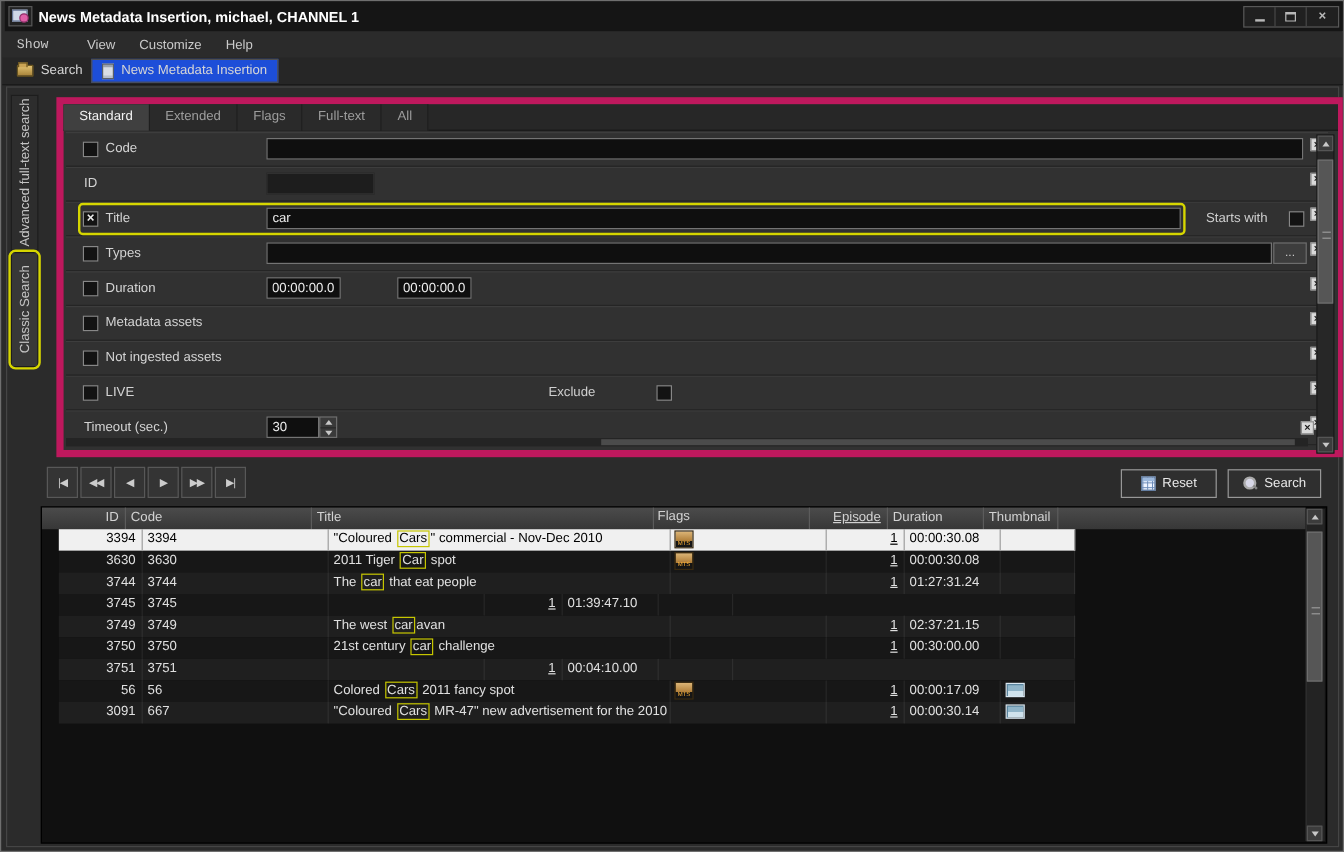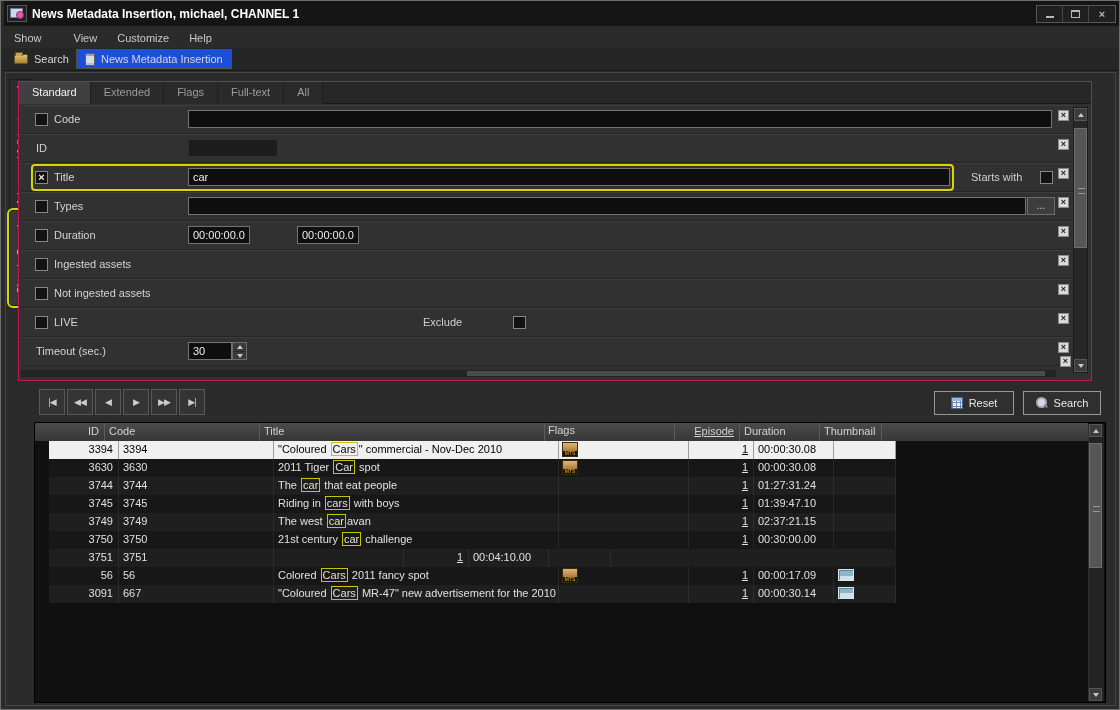--- a/index.html
+++ b/index.html
@@ -19,38 +19,38 @@
   .app-icon .ball { position:absolute; right:2px; bottom:2px; width:8px; height:8px; border-radius:50%; background:#e060a8; border:1px solid #90306a; }
   .title-text { font-size:12px; font-weight:bold; color:#ffffff; }
   .win-controls { position:absolute; right:5px; top:4px; display:flex; border:1px solid #585858; background:#202020; }
   .win-btn { width:26px; height:16px; display:flex; align-items:center; justify-content:center; color:#b8b8b8; font-size:11px; font-weight:bold; border-right:1px solid #484848; }
   .win-btn:last-child { border-right:none; }
   .max-glyph { width:9px; height:8px; border:1px solid #b8b8b8; border-top-width:2px; }
   .min-glyph { width:8px; height:2px; background:#b8b8b8; margin-top:6px; }
   
   .menubar { position:absolute; left:1px; top:26px; width:1117px; height:21px; display:flex; align-items:center; background:#2b2b2b; font-size:11px; color:#c9c9c9; }
   .menu-item { padding:3px 10px; }
-  .menu-item:first-child { padding-left:12px; padding-right:22px; }
+  .menu-item:first-child { padding-left:12px; padding-right:22px;font-family:Liberation Mono, monospace; }
   .toolbar { position:absolute; left:1px; top:47px; width:1117px; height:23px; background:#262626; border-bottom:1px solid #1a1a1a; }
   .tool-btn { position:absolute; top:1px; height:20px; display:flex; align-items:center; gap:6px; font-size:11px; color:#d6d6d6; padding:0 8px; }
   .tool-search { left:4px; }
   .tool-doc { left:74px; background:#1d4ed8; border:1px solid #4f4f4f; }
   .folder-ico { width:14px; height:10px; background:linear-gradient(#e0c070,#a8843a); border:1px solid #6a5520; border-radius:1px; position:relative; }
   .folder-ico::before { content:""; position:absolute; left:0; top:-3px; width:6px; height:3px; background:#caa455; border:1px solid #6a5520; border-bottom:none; }
   .doc-ico { width:10px; height:13px; background:#d8dde4; border:1px solid #5a5f66; box-shadow: inset 0 2px 0 #9aa2ae, inset 0 -2px 0 #b8c0cc; }
   
   .content-frame { position:absolute; left:4px; top:71px; width:1111px; height:634px; border:1px solid #454545; background:#2b2b2b; }
   
   .vtab { position:absolute; width:23px; display:flex; align-items:center; justify-content:center; background:#2d2d2d; border:1px solid #1d1d1d; }
   .vtab span { writing-mode:vertical-rl; transform:rotate(180deg); font-size:11px; color:#c4c4c4; white-space:nowrap; }
   .vtab-adv { left:8px; top:78px; height:130px; }
   .vtab-classic { left:8px; top:209px; height:96px; background:#383838; }
   .ylw-vtab { position:absolute; left:6px; top:207px; width:27px; height:100px; border:2px solid #d6d600; border-radius:6px; pointer-events:none; }
   
-  .form-panel { position:absolute; left:17px; top:80px; width:1074px; height:300px; background:#313131; border:1px solid #be185d; }
+  .form-panel { position:absolute; left:46px; top:80px; width:1074px; height:300px; background:#313131; border:6px solid #be185d; }
   .form-tabs { position:absolute; left:0; top:0; width:100%; height:22px; display:flex; background:#272727; border-bottom:1px solid #191919; }
   .ftab { padding:4px 13px 0 13px; font-size:11px; color:#9d9d9d; background:#2a2a2a; border-right:1px solid #1e1e1e; height:22px; }
   .ftab.active { background:#404040; color:#f2f2f2; }
   .form-rows { position:absolute; left:2px; top:23px; width:1052px; }
   .frow { position:relative; height:29px; border-bottom:1px solid #252525; box-shadow: inset 0 1px 0 #3d3d3d; }
   .cb { position:absolute; left:14px; top:8px; width:13px; height:13px; background:#131313; border:1px solid #878787; color:#ededed; font-size:11px; font-weight:bold; line-height:11px; text-align:center; }
   .flabel { position:absolute; left:33px; top:8px; font-size:11px; color:#d4d4d4; }
   .flabel.nochk { left:15px; }
   .inp { position:absolute; top:5px; height:18px; background:#0f0f0f; border:1px solid #747474; color:#ececec; font-size:11px; padding:0 4px; font-family:"Liberation Sans", sans-serif; }
   .inp.long { left:167px; width:864px; }
@@ -206,21 +206,21 @@
     </div>
     <div class="frow">
       <span class="cb"></span>
       <span class="flabel">Duration</span>
       <input class="inp time1" value="00:00:00.00" style="">
       <input class="inp time2" value="00:00:00.00" style="">
       <span class="clr">×</span>
     </div>
     <div class="frow">
       <span class="cb"></span>
-      <span class="flabel">Ingested assets</span>
+      <span class="flabel">Metadata assets</span>
       <span class="clr">×</span>
     </div>
     <div class="frow">
       <span class="cb"></span>
       <span class="flabel">Not ingested assets</span>
       <span class="clr">×</span>
     </div>
     <div class="frow">
       <span class="cb"></span>
       <span class="flabel">LIVE</span>
@@ -310,21 +310,20 @@
     <span class="td c-code">3744</span>
     <span class="td c-title"><span class="pre">The </span><span class="hlbox hl">car</span><span class="post"> that eat people</span></span>
     <span class="td c-media"></span>
     <span class="td c-ep">1</span>
     <span class="td c-dur">01:27:31.24</span>
     <span class="td c-thumb"></span>
   </div>
       <div class="trow">
     <span class="td c-id">3745</span>
     <span class="td c-code">3745</span>
-    <span class="td c-title"><span class="pre">Riding in </span><span class="hlbox hl">cars</span><span class="post"> with boys</span></span>
     <span class="td c-media"></span>
     <span class="td c-ep">1</span>
     <span class="td c-dur">01:39:47.10</span>
     <span class="td c-thumb"></span>
   </div>
       <div class="trow">
     <span class="td c-id">3749</span>
     <span class="td c-code">3749</span>
     <span class="td c-title"><span class="pre">The west </span><span class="hlbox hl">car</span><span class="post">avan</span></span>
     <span class="td c-media"></span>

